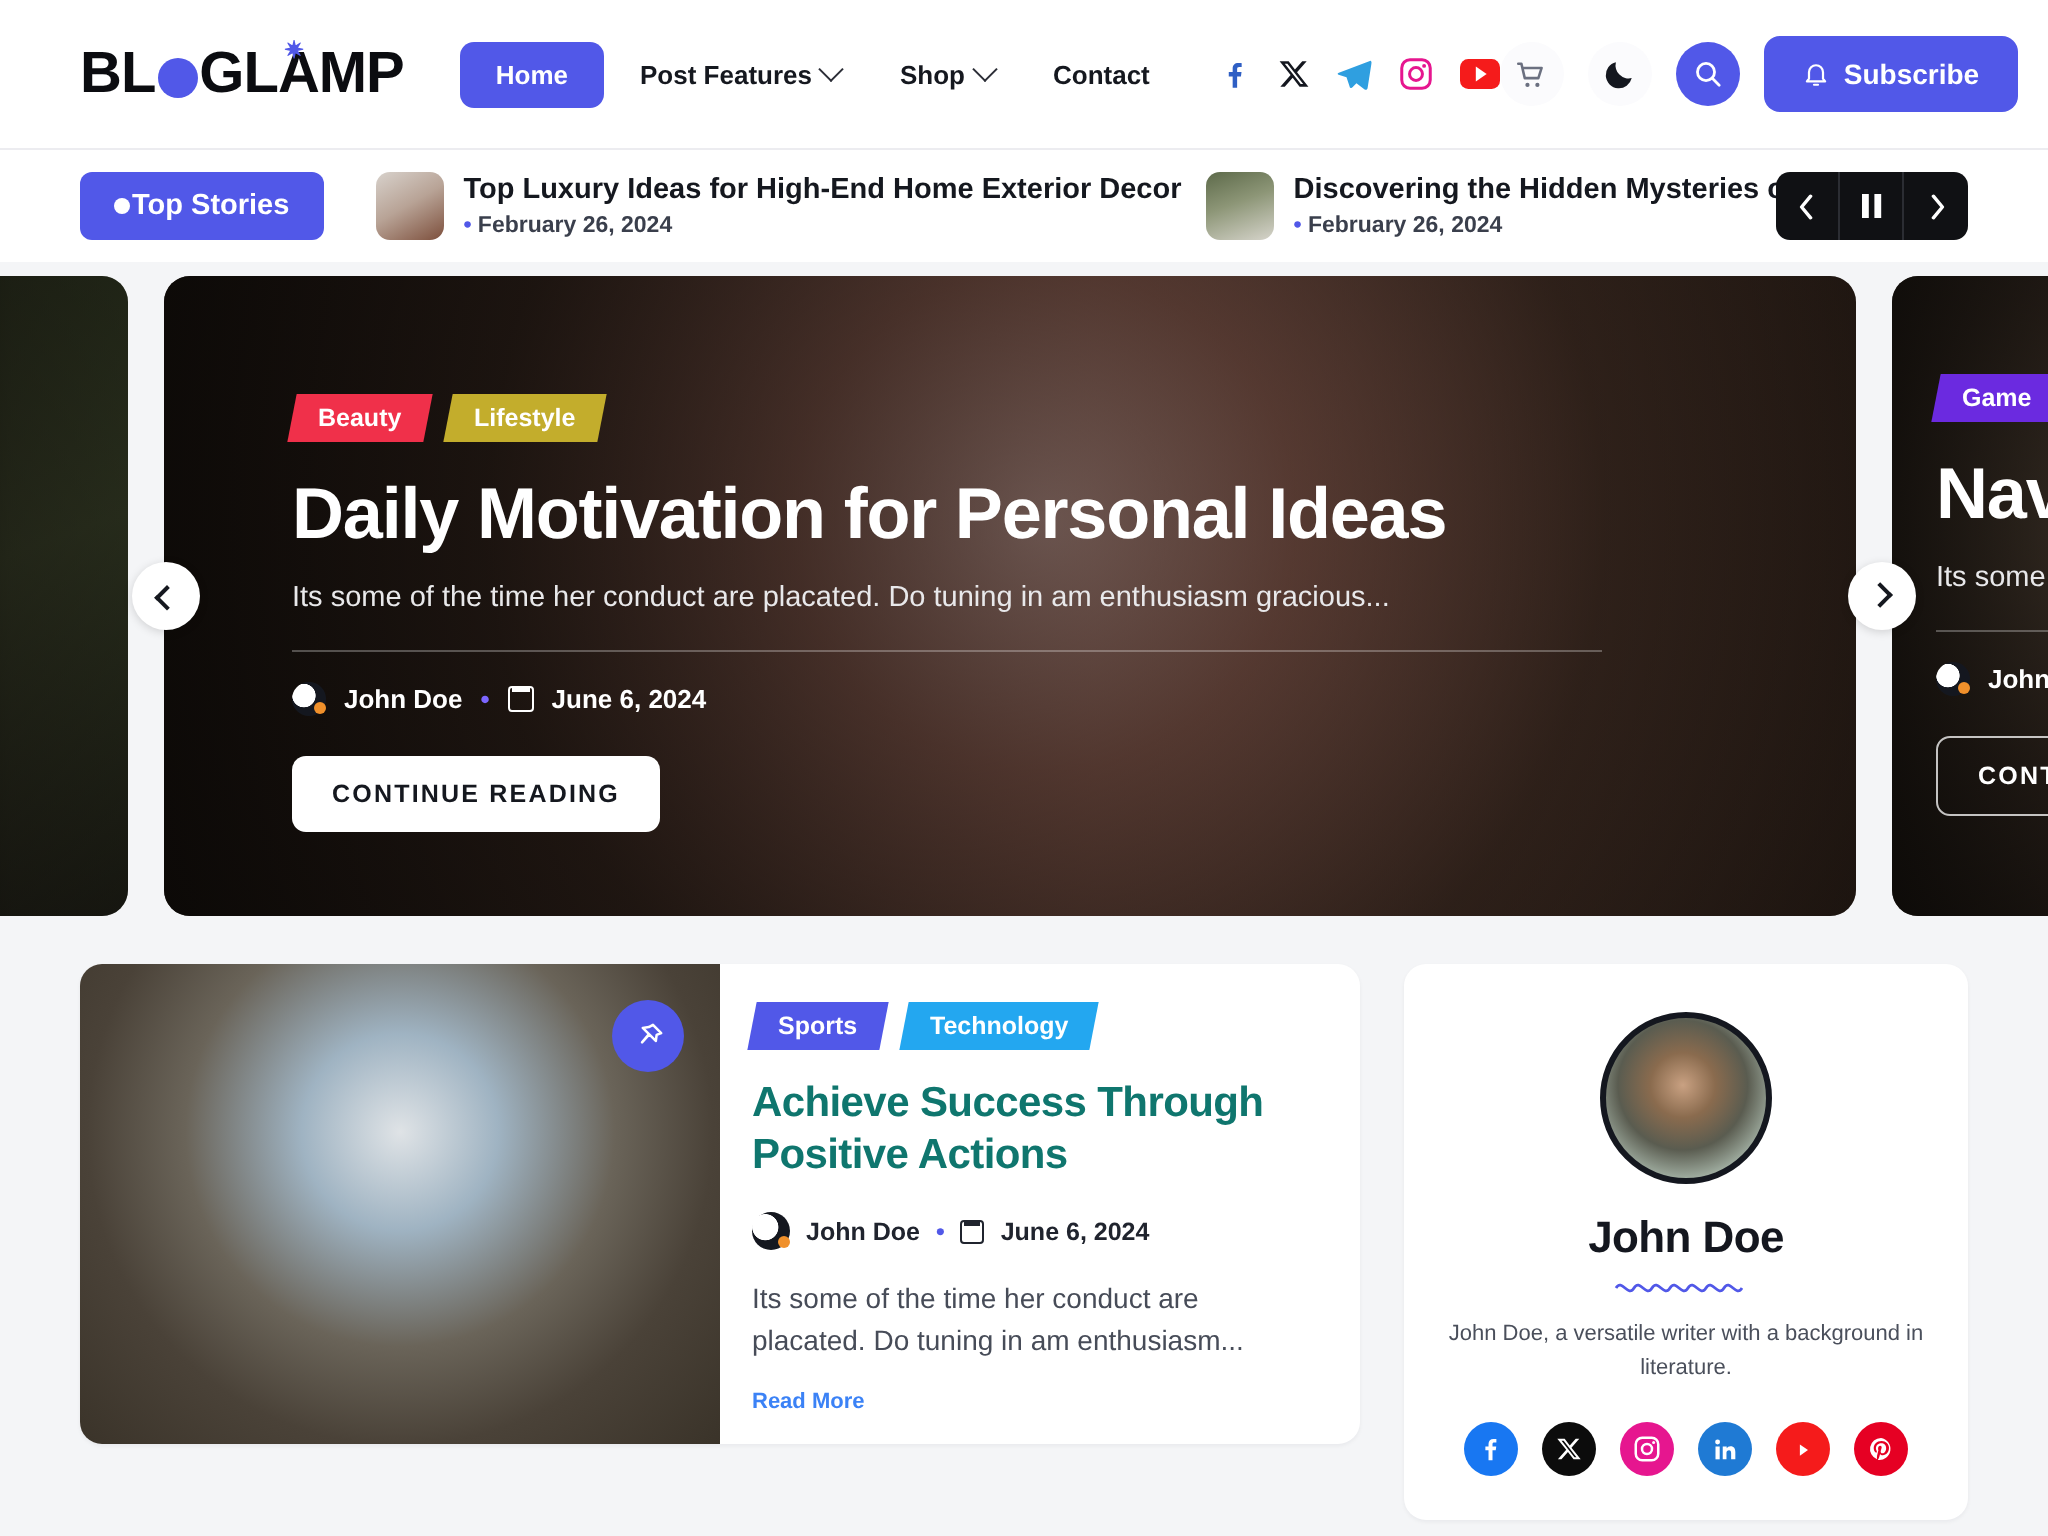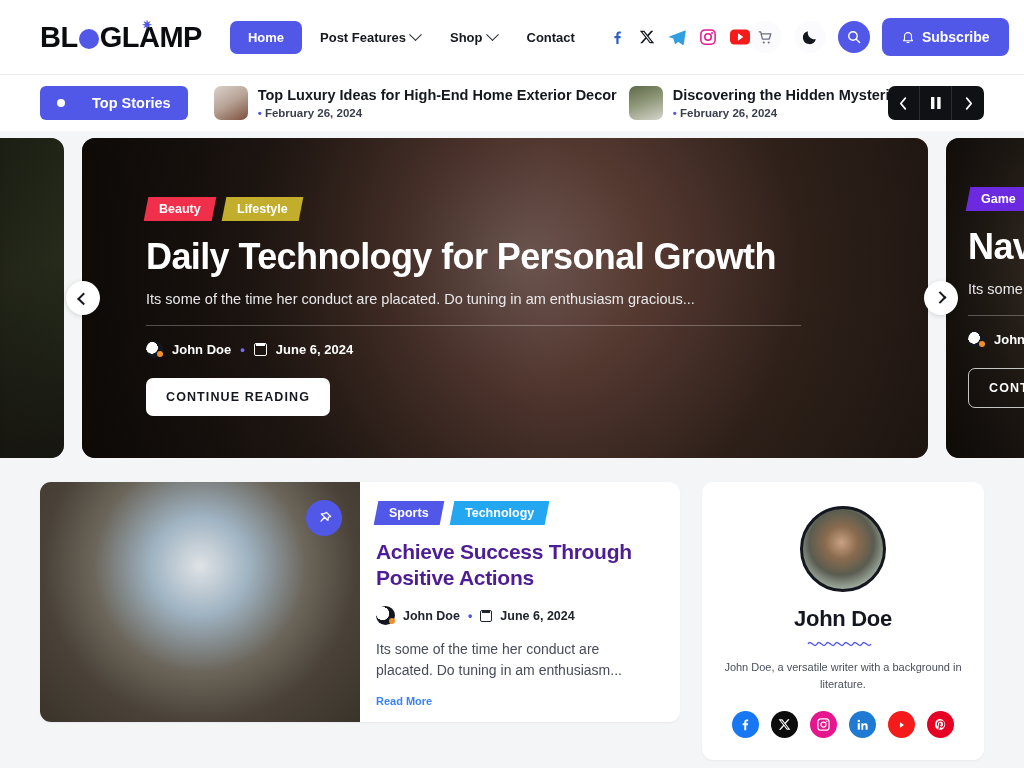--- a/index.html
+++ b/index.html
@@ -121,21 +121,21 @@
     position: relative;
   }
   .ticker-badge {
     background: #5158e8;
     color: #fff;
     font-size: 14.5px;
     font-weight: 700;
     height: 34px;
     padding: 0 17px;
     border-radius: 6px;
-    display: flex; align-items: center; gap: 27px;
+    display: flex; align-items: center; gap: 1px;
     white-space: nowrap;
     flex: none;
   }
   .ticker-badge .dot {
     width: 8px; height: 8px; border-radius: 50%; background: #fff;
   }
   .ticker-items {
     display: flex;
     align-items: center;
     gap: 12px;
@@ -301,21 +301,21 @@
   }
   .pin {
     position: absolute; top: 18px; right: 18px;
     width: 36px; height: 36px; border-radius: 50%;
     background: #5158e8;
     display: flex; align-items: center; justify-content: center;
     cursor: pointer;
   }
   .post-body { padding: 19px 22px 0 16px; flex: 1; min-width: 0; }
   .post-title {
-    font-size: 21px; font-weight: 800; color: #4c1d95;
+    font-size: 21px; font-weight: 800; color: #0f766e;
     line-height: 1.22; letter-spacing: -0.3px; margin-top: 14px;
   }
   .post-meta {
     display: flex; align-items: center; gap: 8px;
     font-size: 12.5px; font-weight: 700; color: #20242e;
     margin-top: 16px;
   }
   .post-meta .avat {
     width: 19px; height: 19px; border-radius: 50%;
     background: radial-gradient(circle at 35% 40%, #fff 0 38%, #14171f 40% 100%);
@@ -508,21 +508,21 @@
       <div class="slide-ov"></div>
       <div class="slide-content">
         <div class="tags">
           <div class="tag" style="background:#f0304a;">
             <span>Beauty</span>
           </div>
           <div class="tag" style="background:#c3ad2c;">
             <span>Lifestyle</span>
           </div>
         </div>
-        <div class="hero-title">Daily Technology for Personal Growth</div>
+        <div class="hero-title">Daily Motivation for Personal Ideas</div>
         <div class="hero-sub">Its some of the time her conduct are placated. Do tuning in am enthusiasm gracious...</div>
         <div class="hero-rule"></div>
         <div class="meta">
           <span class="avat"></span>
           <span>John Doe</span>
           <span class="sep">•</span>
           <span class="cal"></span>
           <span>June 6, 2024</span>
         </div>
         <div class="cta">CONTINUE READING</div>

